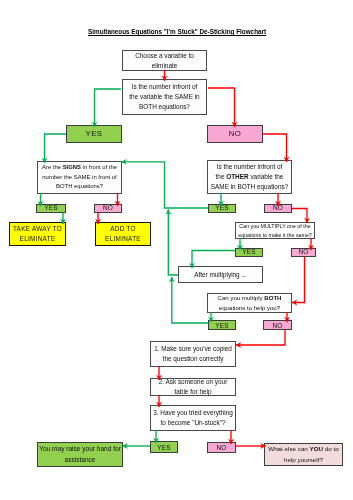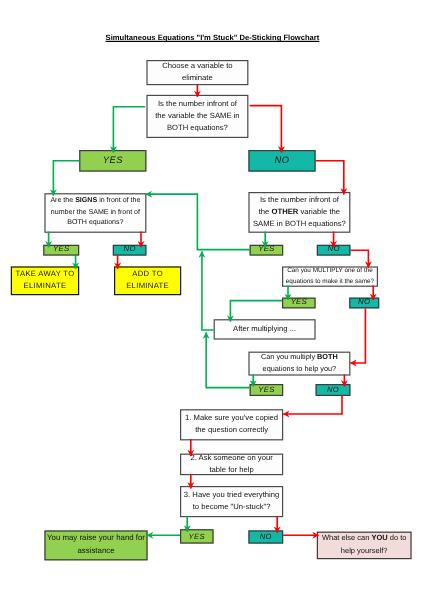--- a/index.html
+++ b/index.html
@@ -13,25 +13,25 @@
   .ttl u{text-decoration:underline;text-underline-offset:1.4px;
          text-decoration-thickness:.7px;}
   .box{position:absolute;box-sizing:border-box;display:flex;
        align-items:center;justify-content:center;text-align:center;color:#111;z-index:3;}
   .box > span{display:block;width:100%;box-sizing:border-box;}
   .ln{white-space:nowrap;}
   .plain{background:#fdfdfd;border:1px solid #4a4a4a;font-size:6.4px;line-height:10px;}
   .f59{font-size:5.9px;line-height:9.8px;}
   .f525{font-size:5.3px;line-height:8.4px;}
   .f61{font-size:6.1px;line-height:9.6px;}
-  .lbl{border:1.25px solid #3d3d3d;font-size:6.5px;line-height:6.6px;letter-spacing:.2px;font-style:italic;}
+  .lbl{border:1.25px solid #3d3d3d;font-size:6.5px;line-height:6.6px;letter-spacing:.2px;}
   .lbl.xl{font-size:7.8px;line-height:8px;letter-spacing:.4px;border-width:1.4px;}
   .lbl.md{font-size:6.4px;line-height:7px;letter-spacing:.3px;}
   .yes{background:#92D050;}
-  .no{background:#14b8a6;}
+  .no{background:#f9a8d4;}
   .yellow{background:#FFFF00;border:1.2px solid #141414;font-size:6.4px;line-height:10.5px;
           letter-spacing:.28px;}
   .greenbig{background:#92D050;border:1.35px solid #3d3d3d;font-size:6.55px;line-height:10.2px;}
   .pinkbig{background:#F2DCDB;border:1.35px solid #3d3d3d;font-size:6.25px;line-height:10.2px;}
   .box b{font-weight:bold;}
 </style>
 </head>
 <body>
 
 <div id="page">

